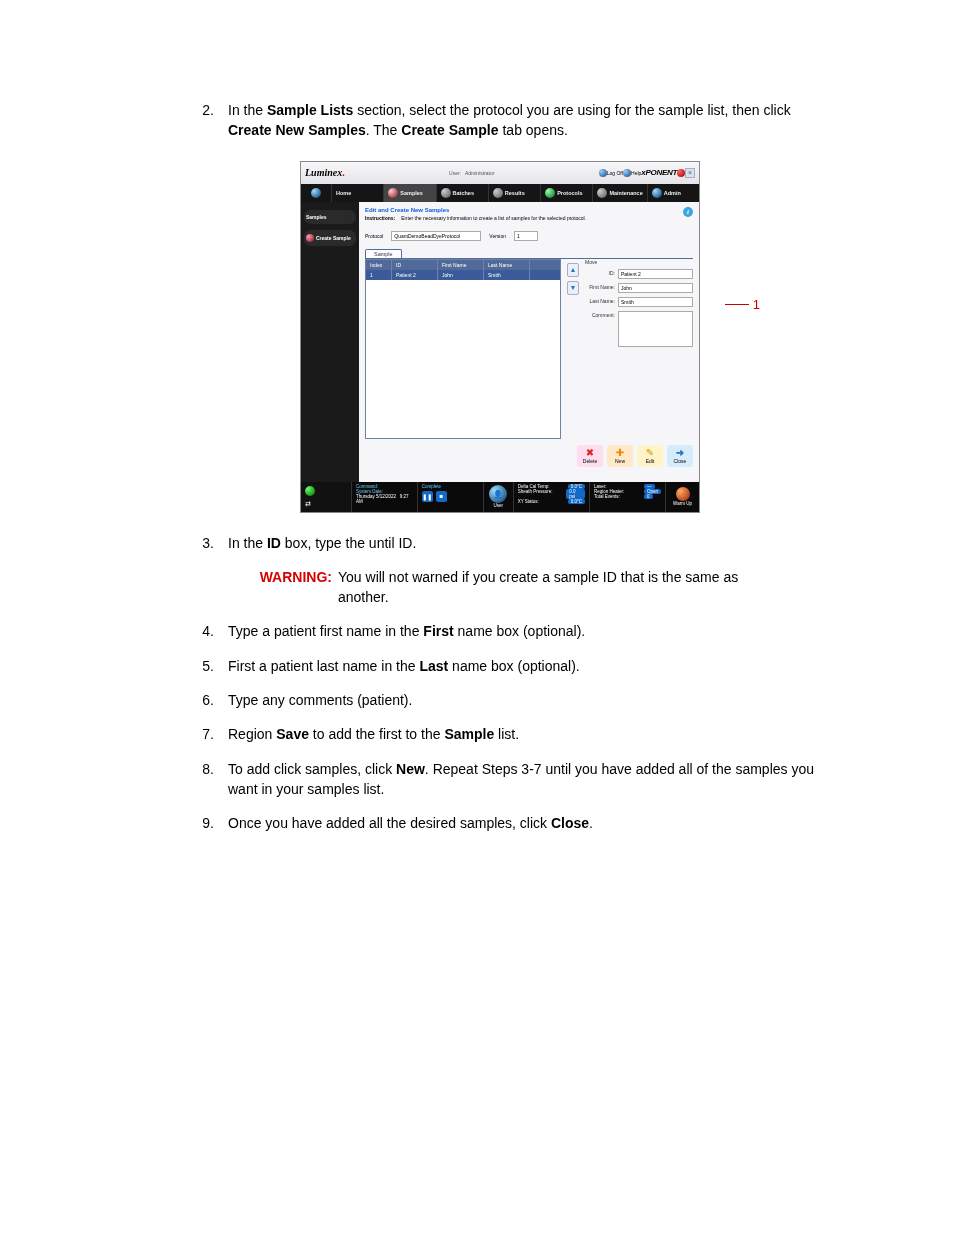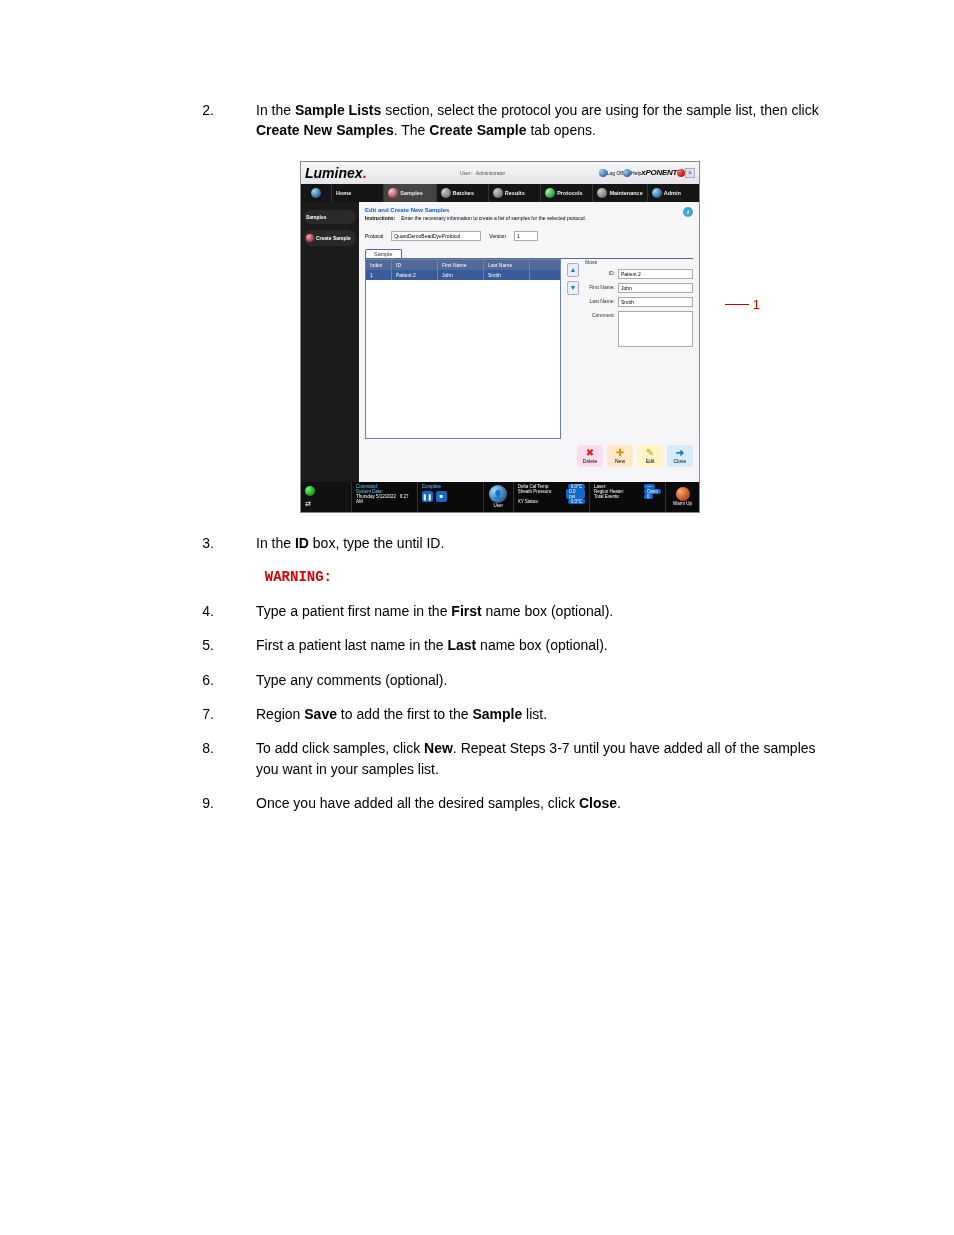--- a/index.html
+++ b/index.html
@@ -9,27 +9,27 @@
       color: #000;
       background: #fff;
       width: 954px;
       margin: 0 auto;
       padding: 100px 120px 40px 120px;
     }
     .content { max-width: 720px; margin-left: 80px; }
     ol.steps { list-style: none; }
     ol.steps > li { display: flex; margin-bottom: 14px; line-height: 1.45; }
     ol.steps > li .num { width: 28px; flex-shrink: 0; text-align: right; padding-right: 14px; }
-    ol.steps > li .body { flex: 1; margin-left: 28px; }
+    ol.steps > li .body { flex: 1; }
     .figure-wrap { position: relative; margin: 20px 0 20px 100px; width: 430px; }
 
     
     .app { width: 400px; border: 1px solid #888; background: #fff; font-size: 6px; }
     .app-top { display: flex; align-items: center; background: linear-gradient(#f7f7f9,#e5e5e9); height: 22px; padding: 0 4px; }
-    .brand { font-style: italic; font-weight: bold; font-size: 14px; font-family: Liberation Sans, sans-serif; }
+    .brand { font-style: italic; font-weight: bold; font-size: 10px; font-family: Liberation Serif, serif; }
     .brand .dot { color: #b10; font-style: normal; }
     .top-middle { flex: 1; display: flex; justify-content: center; gap: 4px; color: #555; font-size: 5px; }
     .top-right { display: flex; align-items: center; gap: 0; font-size: 5px; }
     .xponent { font-weight: bold; font-style: italic; font-size: 8px; letter-spacing: -0.3px; }
     .orb-red { width: 8px; height: 8px; border-radius: 50%; background: radial-gradient(circle at 30% 30%, #f66, #900); display: inline-block; }
     .orb-blue-sm { width: 8px; height: 8px; border-radius: 50%; background: radial-gradient(circle at 30% 30%, #9cf, #147); display: inline-block; }
     .win-x { width: 10px; height: 10px; background: #d9e2ea; border: 1px solid #aac; text-align: center; line-height: 8px; font-size: 7px; color: #557; }
 
     .nav { display: flex; background: #151515; height: 18px; }
     .nav-home-orb { width: 30px; display: flex; align-items: center; justify-content: center; }
@@ -97,21 +97,21 @@
     .warm-orb { width:14px;height:14px;border-radius:50%;background:radial-gradient(circle at 30% 30%,#fa6,#920);}
     .kv-row { display:flex; gap:4px; }
     .kv-row .k{ width:46px;} .kv-row .v{ background:#1369c7;border-radius:2px;padding:0 3px;}
 
     
     .callout { position: absolute; right: -30px; top: 136px; display: flex; align-items: center; color: #c00; font-size: 13px; }
     .callout .line { width: 24px; height: 1px; background: #c00; margin-right: 4px; }
 
     
     .indent-block { margin: 8px 0 14px 52px; display: flex; line-height: 1.45; }
-    .indent-block .label { width: 86px; flex-shrink: 0; font-weight: bold; text-align: right; padding-right: 6px; font-family: Liberation Mono, monospace; }
+    .indent-block .label { width: 86px; flex-shrink: 0; font-weight: bold; text-align: right; padding-right: 6px; }
     .indent-block.warning .label { color: #d40202; }
     .indent-block .text { flex: 1; max-width: 440px; }
   </style>
 </head>
 <body>
 
 <div class="content">
   <ol class="steps">
     <li>
       <div class="num">2.</div>
@@ -322,33 +322,34 @@
   </div>
 
   <ol class="steps">
     <li>
       <div class="num">3.</div>
       <div class="body"><span>In the </span><b>ID</b><span> box, type the until ID.</span></div>
     </li>
   </ol>
   <div class="indent-block warning">
     <div class="label">WARNING:</div>
+    <div class="text">You will not warned if you create a sample ID that is the same as another.</div>
   </div>
   <ol class="steps">
     <li>
         <div class="num">4.</div>
         <div class="body"><span>Type a patient first name in the </span><b>First</b><span> name box (optional).</span></div>
       </li>
     <li>
         <div class="num">5.</div>
         <div class="body"><span>First a patient last name in the </span><b>Last</b><span> name box (optional).</span></div>
       </li>
     <li>
         <div class="num">6.</div>
-        <div class="body">Type any comments (optional).</div>
+        <div class="body">Type any comments (patient).</div>
       </li>
     <li>
         <div class="num">7.</div>
         <div class="body"><span>Region </span><b>Save</b><span> to add the first to the </span><b>Sample</b><span> list.</span></div>
       </li>
     <li>
         <div class="num">8.</div>
         <div class="body"><span>To add click samples, click </span><b>New</b><span>. Repeat Steps 3-7 until you have added all of the samples you want in your samples list.</span></div>
       </li>
     <li>

